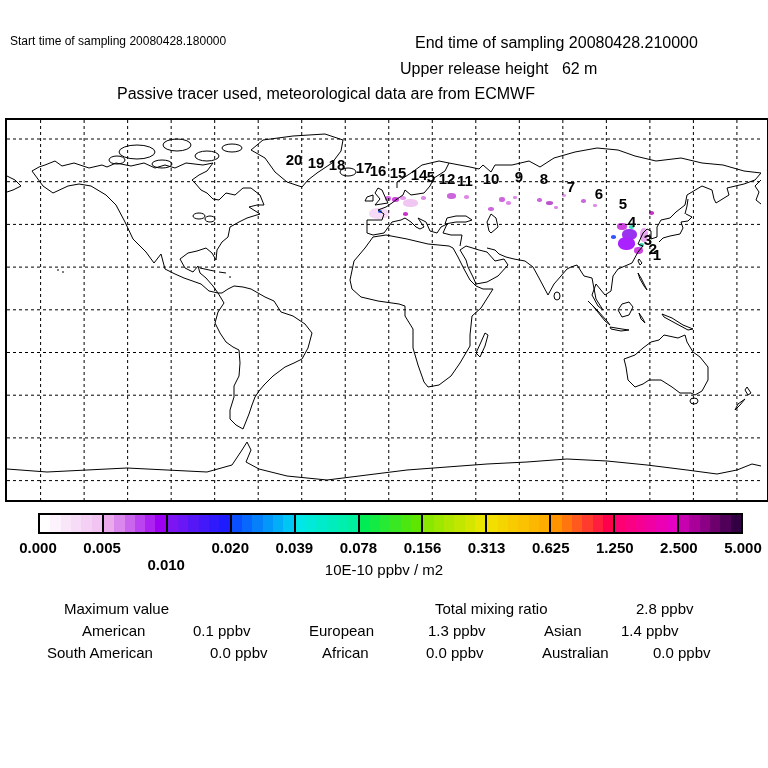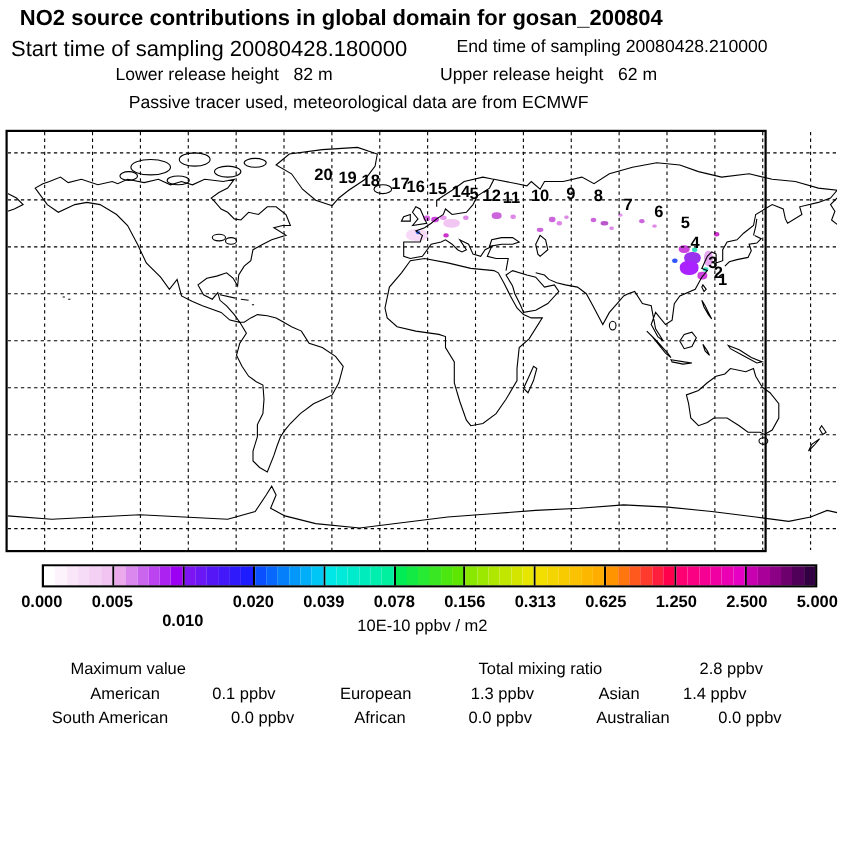--- a/index.html
+++ b/index.html
@@ -1,27 +1,27 @@
 <!DOCTYPE html>
 <html><head>
 <meta charset="utf-8">
 <style>
   html,body{margin:0;padding:0;background:#fff;width:768px;height:768px;
     font-family:"Liberation Sans","DejaVu Sans",sans-serif;color:#000;overflow:hidden;}
   #page{position:relative;width:768px;height:768px;background:#fff;}
   
   .hline{position:absolute;white-space:pre;}
   #title{top:6px;left:18px;font-size:20px;font-weight:bold;}
-  #start-time{top:34px;left:10px;font-size:20px;}
+  #start-time{top:34px;left:10px;font-size:12px;}
   #end-time{top:34px;left:415px;font-size:16px;}
   #lower-release{top:60px;left:105px;font-size:16px;}
   #upper-release{top:60px;left:400px;font-size:16px;}
   #tracer-note{top:85px;left:0;width:652px;text-align:center;font-size:16px;}
   
-  #map{position:absolute;left:5px;top:118px;width:692px;height:384px;
+  #map{position:absolute;left:5px;top:118px;width:764px;height:384px;
     border:2px solid #000;box-sizing:border-box;background:#fff;}
   #patch-layer{position:absolute;left:0;top:0;width:100%;height:100%;z-index:1;}
   .patch{position:absolute;border-radius:45%;}
   #map-svg{position:absolute;left:0;top:0;z-index:2;}
   #label-layer{position:absolute;left:0;top:0;width:100%;height:100%;z-index:3;}
   .daylabel{position:absolute;transform:translate(-50%,-55%);font-size:15px;font-weight:bold;}
   
   #colorbar{position:absolute;left:38px;top:513px;width:705px;height:21px;
     border:2px solid #000;box-sizing:border-box;display:flex;}
   .cb-seg{flex:1 1 0;display:flex;border-right:2px solid #000;}
@@ -36,24 +36,22 @@
   #max-value{top:600px;left:213px;}
   #total-label{top:600px;left:435px;}
   #total-value{top:600px;left:636px;}
   #stats-layer{position:absolute;left:0;top:0;width:768px;height:768px;}
 </style>
 </head>
 <body>
 
 <div id="page">
 
-  <div id="title" class="hline">NO2 source contributions in global domain for gosan_200804</div>
   <div id="start-time" class="hline">Start time of sampling 20080428.180000</div>
   <div id="end-time" class="hline">End time of sampling 20080428.210000</div>
-  <div id="lower-release" class="hline">Lower release height   82 m</div>
   <div id="upper-release" class="hline">Upper release height   62 m</div>
   <div id="tracer-note" class="hline">Passive tracer used, meteorological data are from ECMWF</div>
 
   <div id="map">
     <div id="patch-layer">
         <div class="patch" style="left: 378px; top: 76px; width: 6px; height: 5px; background: rgb(217, 102, 230);"></div>
         <div class="patch" style="left: 385px; top: 77px; width: 7px; height: 5px; background: rgb(204, 68, 221);"></div>
         <div class="patch" style="left: 393px; top: 76px; width: 6px; height: 4px; background: rgb(230, 153, 238);"></div>
         <div class="patch" style="left: 396px; top: 79px; width: 15px; height: 8px; background: rgb(242, 198, 242);"></div>
         <div class="patch" style="left: 362px; top: 88px; width: 20px; height: 11px; background: rgb(247, 218, 247);"></div>

